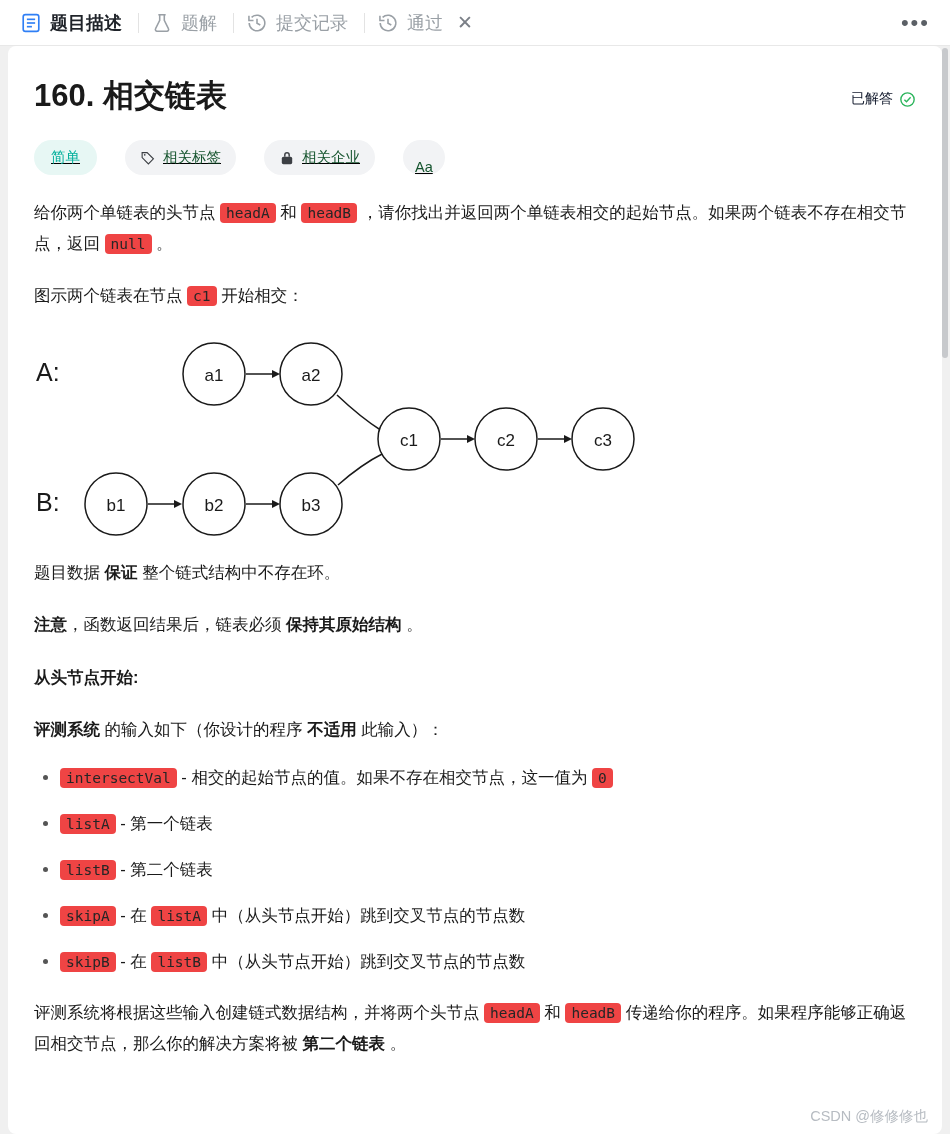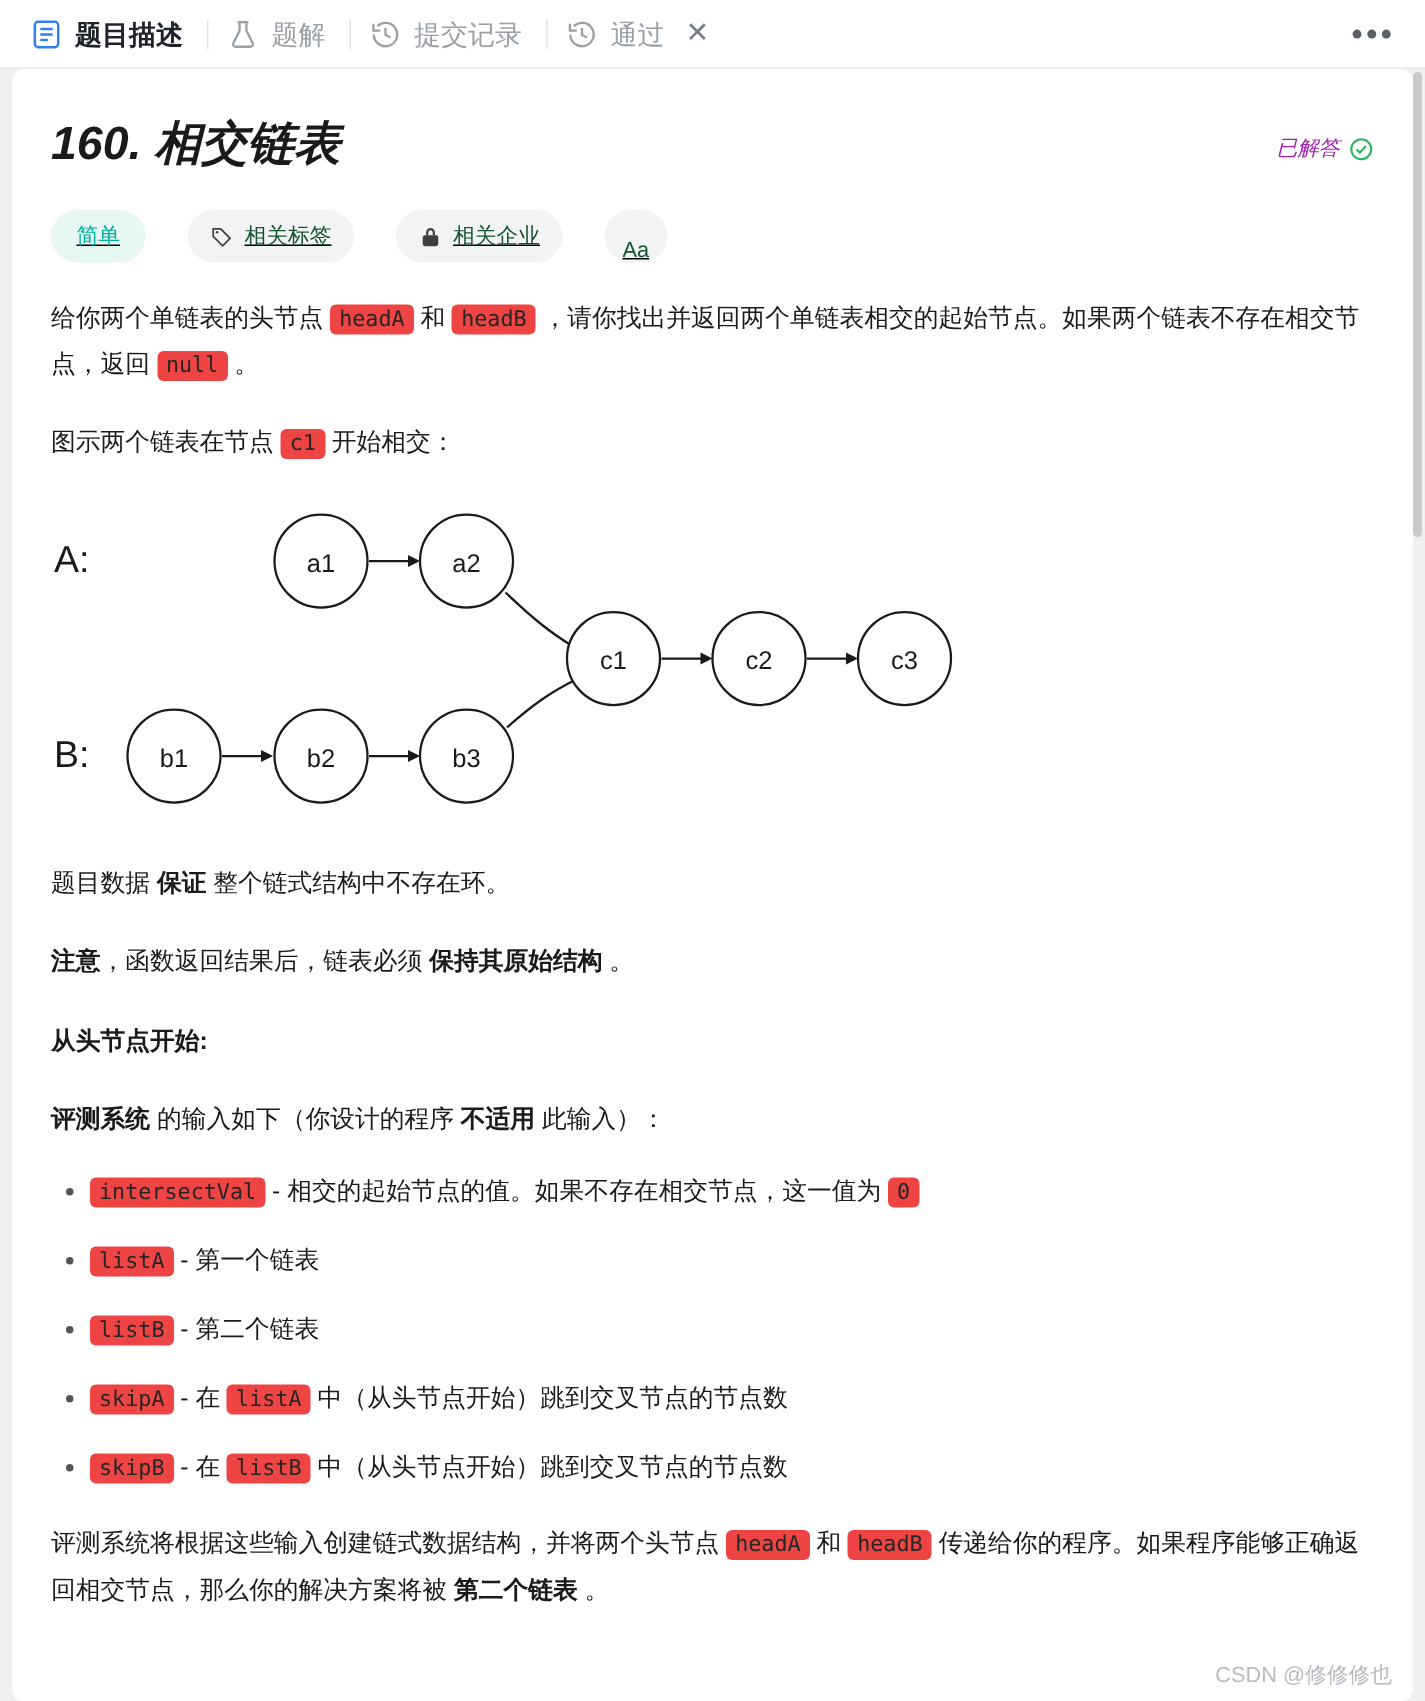--- a/index.html
+++ b/index.html
@@ -66,35 +66,34 @@
     border-radius: 8px;
     overflow: hidden;
   }
   .inner {
     padding: 30px 26px 10px 26px;
   }
   .title-row {
     display: flex;
     align-items: flex-start;
     justify-content: space-between;
-    font-style: italic;
   }
   h1.title {
     margin: 0;
     font-size: 31px;
     line-height: 1.3;
     color: #1a1a1a;
     font-weight: 700;
   }
   .solved {
     display: flex;
     align-items: center;
     gap: 6px;
     font-size: 14px;
-    color: #a21caf;
+    color: #0f172a;
     padding-top: 14px;
     white-space: nowrap;
   }
   .check-icon { width: 17px; height: 17px; display: inline-block; }
   
   .chips {
     display: flex;
     align-items: center;
     gap: 28px;
     margin: 24px 0 0 0;
@@ -116,21 +115,21 @@
   .chip.easy { color: #00af9b; background: #e7f7f4; padding: 0 17px; }
   .chip.small { padding: 0 12px; align-items: flex-end; }
   .chip-icon { width: 16px; height: 16px; display: inline-block; flex: none; }
   
   .para {
     font-size: 16.5px;
     line-height: 1.85;
     color: #1a1a1a;
     margin: 22px 0 0 0;
   }
-  .para.tight { margin-top: 20px; }
+  .para.tight { margin-top: 4px; }
   code.inline {
     font-family: "DejaVu Sans Mono", monospace;
     font-size: 14.5px;
     background: #ef4444;
     border-radius: 4px;
     padding: 2px 6px;
     color: #262626;
   }
   b, strong { font-weight: 700; }
   ul.spec {

